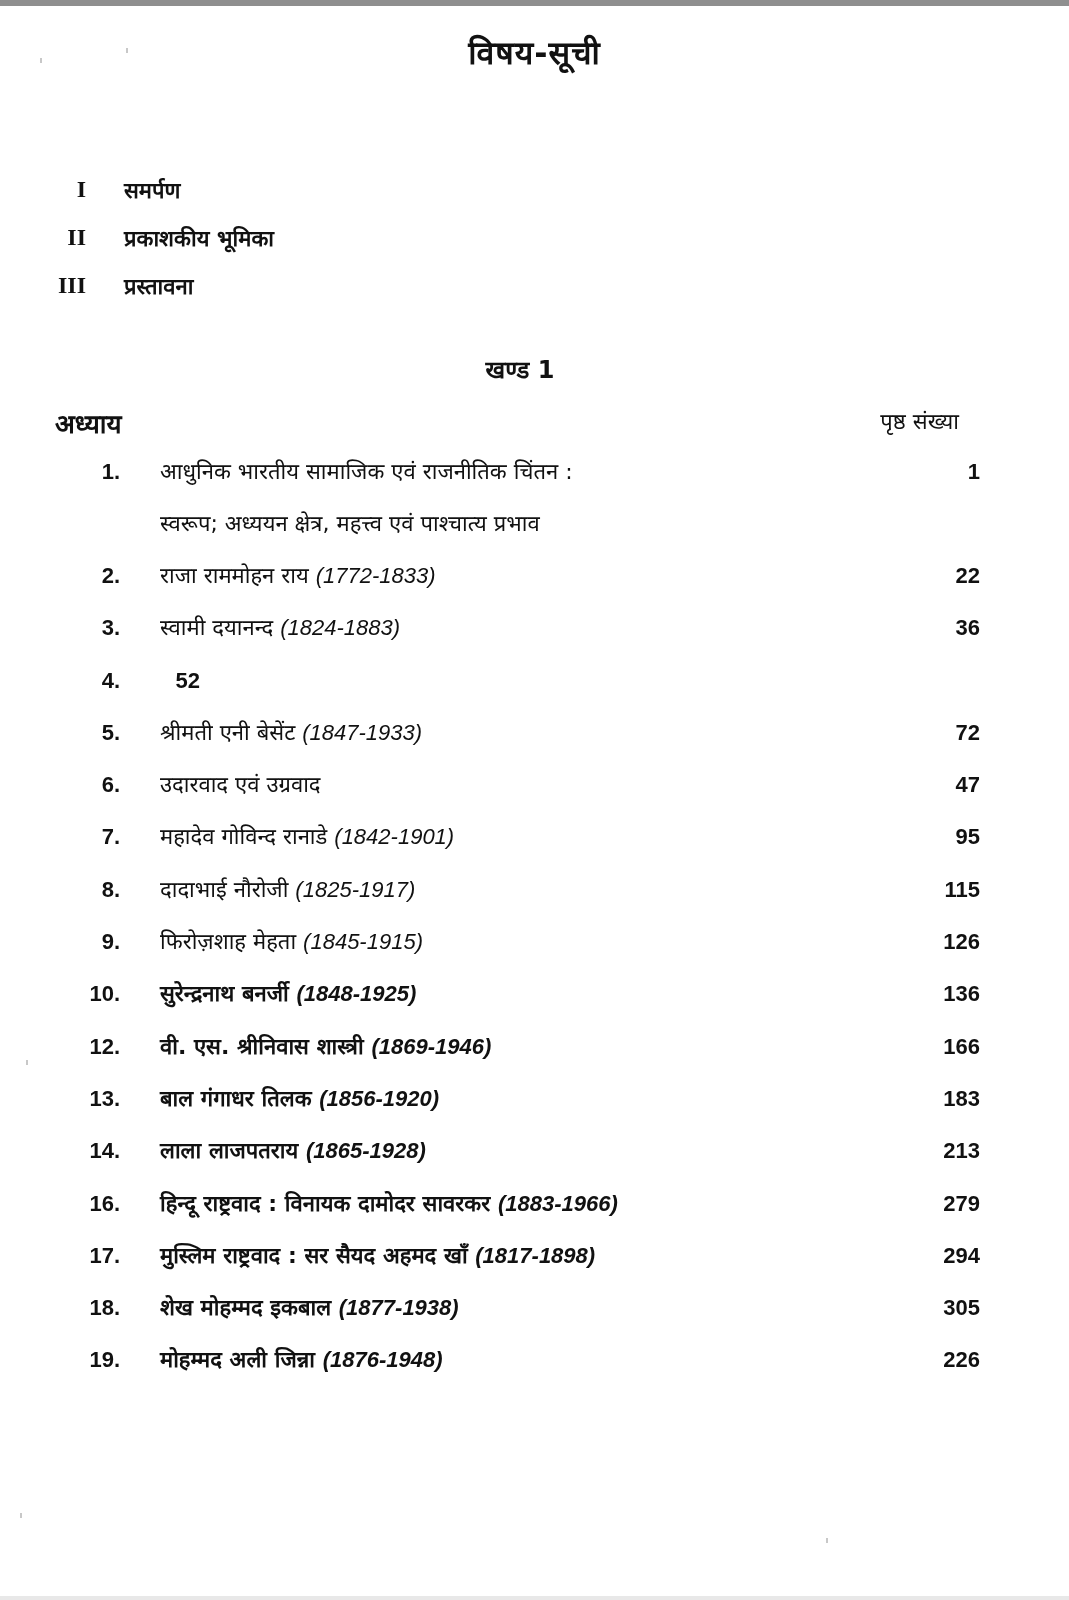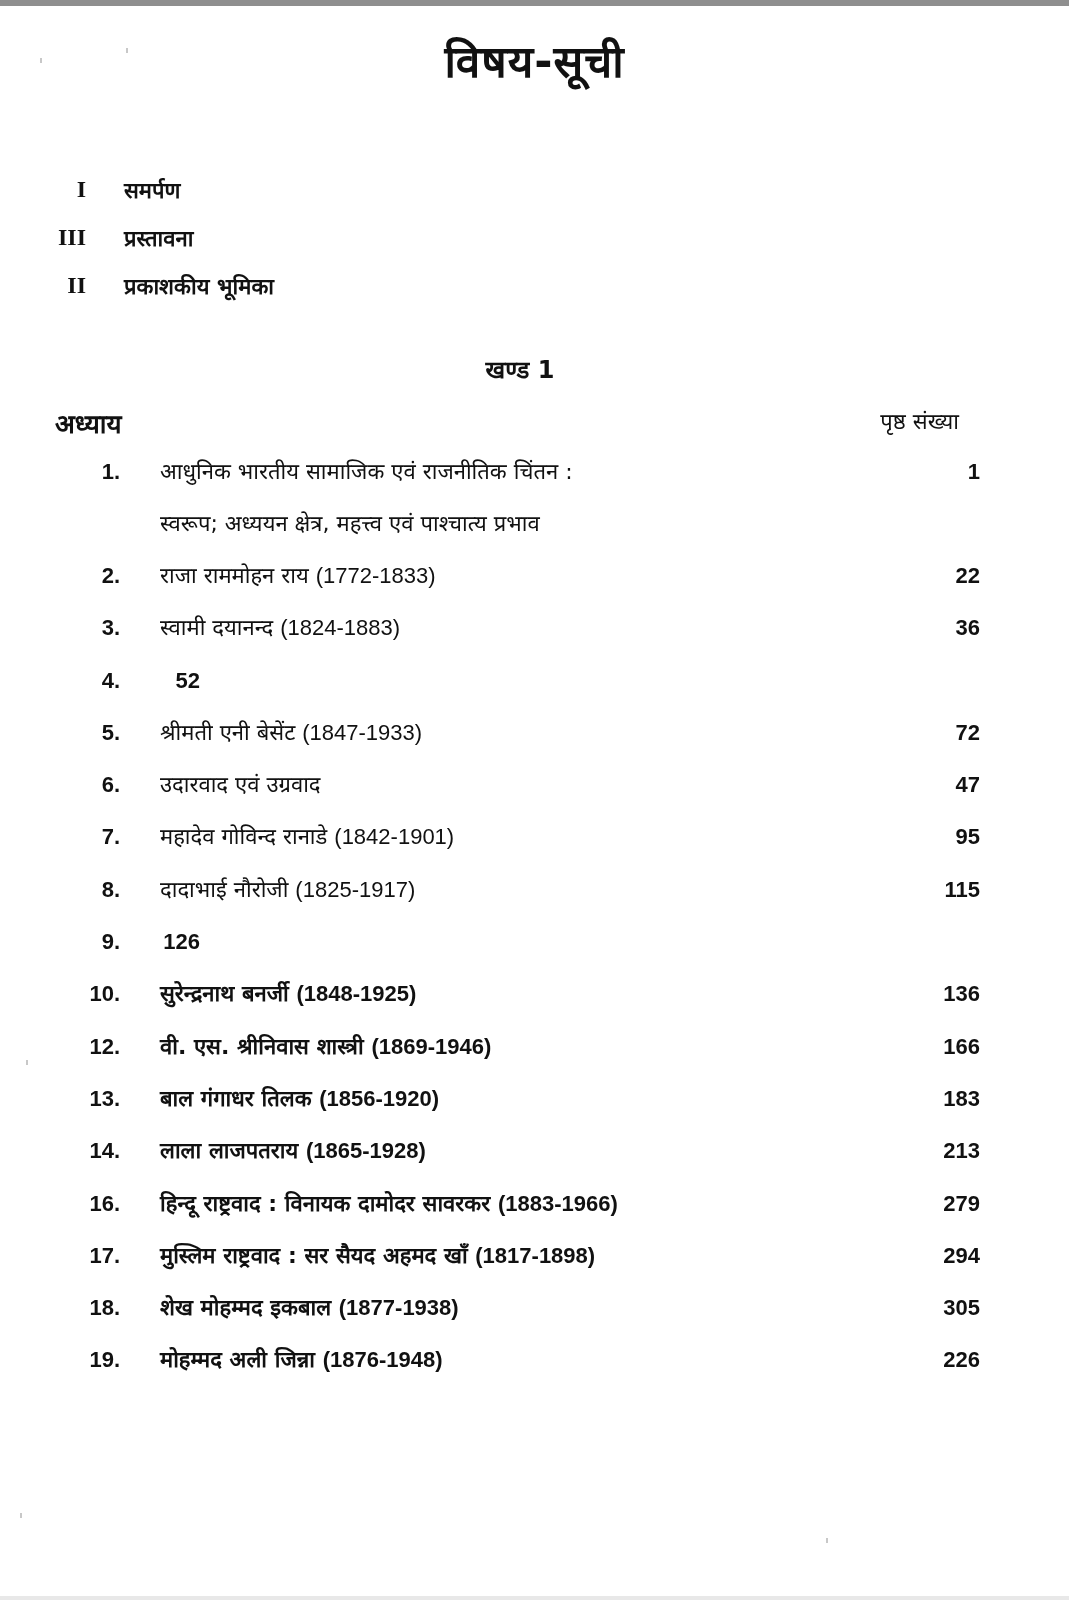--- a/index.html
+++ b/index.html
@@ -28,21 +28,21 @@
       width: 1069px;
       height: 4px;
       background: #e8e8e8;
     }
     .page-title {
       position: absolute;
       top: 30px;
       left: 0;
       width: 1069px;
       text-align: center;
-      font-size: 44px;
+      font-size: 32px;
       font-weight: bold;
       letter-spacing: 1px;
     }
     .prelim {
       position: absolute;
       left: 50px;
       top: 165px;
     }
     .prelim-row {
       height: 48px;
@@ -102,20 +102,21 @@
       font-family: "Liberation Sans", sans-serif;
       line-height: 52px;
     }
     .toc-title {
       flex: 1;
       padding-left: 40px;
       line-height: 52px;
     }
     .toc-title .years {
       font-family: "Liberation Sans", sans-serif;
+      font-style: italic;
     }
     .toc-page {
       width: 80px;
       text-align: right;
       font-family: "Liberation Sans", sans-serif;
       line-height: 52px;
     }
     .speck {
       position: absolute;
       width: 2px;
@@ -129,26 +130,26 @@
 <div class="top-bar"></div>
 
 <div class="page-title">विषय-सूची</div>
 
 <div class="prelim">
   <div class="prelim-row">
     <span class="prelim-num">I</span>
     <span>समर्पण</span>
   </div>
   <div class="prelim-row">
+    <span class="prelim-num">II</span>
+    <span>प्रकाशकीय भूमिका</span>
+  </div>
+  <div class="prelim-row">
     <span class="prelim-num">III</span>
     <span>प्रस्तावना</span>
-  </div>
-  <div class="prelim-row">
-    <span class="prelim-num">II</span>
-    <span>प्रकाशकीय भूमिका</span>
   </div>
 </div>
 
 <div class="section-title">खण्ड 1</div>
 <div class="col-head-left">अध्याय</div>
 <div class="col-head-right">पृष्ठ संख्या</div>
 
 <div class="toc">
   <div class="toc-row light">
     <span class="toc-num">1.</span>
@@ -195,20 +196,21 @@
   </div>
 
   <div class="toc-row light">
     <span class="toc-num">8.</span>
     <span class="toc-title"><span>दादाभाई नौरोजी</span> <span class="years">(1825-1917)</span></span>
     <span class="toc-page">115</span>
   </div>
 
   <div class="toc-row light">
     <span class="toc-num">9.</span>
+    <span class="toc-title"><span>फिरोज़शाह मेहता</span> <span class="years">(1845-1915)</span></span>
     <span class="toc-page">126</span>
   </div>
 
   <div class="toc-row">
     <span class="toc-num">10.</span>
     <span class="toc-title"><span>सुरेन्द्रनाथ बनर्जी</span> <span class="years">(1848-1925)</span></span>
     <span class="toc-page">136</span>
   </div>
 
 

